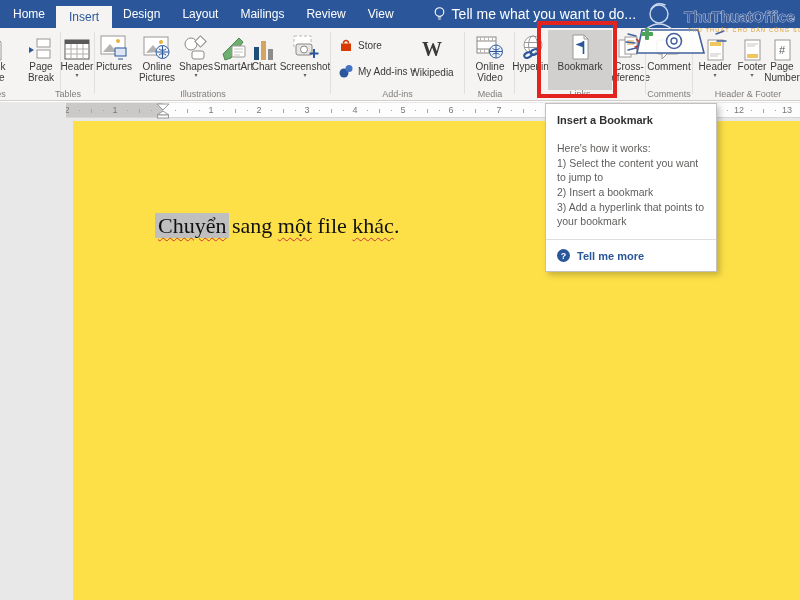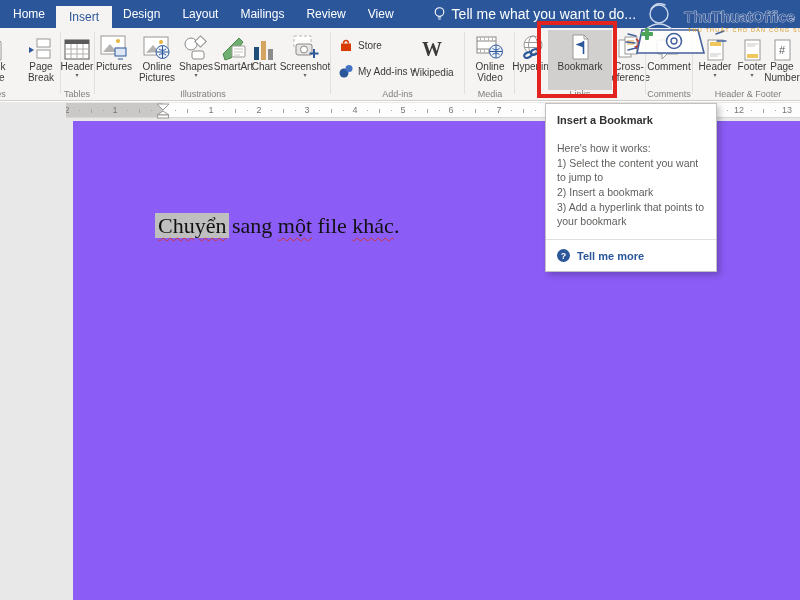--- a/index.html
+++ b/index.html
@@ -32,21 +32,21 @@
   .logo { position:absolute; left:612px; top:0; width:188px; height:64px; z-index:6; pointer-events:none; }
 
   
   .docarea { position:absolute; left:0; top:102px; width:800px; height:498px; background:#e8e8e8; }
   .ruler { position:absolute; left:66px; top:1px; width:734px; height:15px; background:#fdfdfd; border-bottom:1px solid #d8d6d4; overflow:hidden; }
   .ruler-margin { position:absolute; left:0; top:0; width:97px; height:15px; background:#cbc9c8; }
   .rnum { position:absolute; top:2px; width:12px; font-size:9px; color:#7a7876; text-align:center; }
   .rtick { position:absolute; top:6px; width:1px; height:4px; background:#a8a6a4; }
   .rdot { position:absolute; top:7px; width:1px; height:1px; background:#a8a6a4; }
   .indent-markers { position:absolute; left:156px; top:1px; z-index:2; }
-  .page { position:absolute; left:73px; top:19px; width:727px; height:479px; background:#8b5cf6; }
+  .page { position:absolute; left:73px; top:19px; width:727px; height:479px; background:#fde047; }
   .para { position:absolute; left:85px; top:88px; font-family:"Liberation Serif", serif; font-size:22px; line-height:34px; color:#111; white-space:nowrap; }
   .sel { background:#bfbfbf; box-shadow:3px 0 0 #bfbfbf, -3px 0 0 #bfbfbf; }
   .wavy { text-decoration:underline; text-decoration-style:wavy; text-decoration-color:#d13438; text-decoration-thickness:1px; text-underline-offset:4px; }
 
   
   .tooltip { position:absolute; left:545px; top:103px; width:172px; background:#fff; border:1px solid #c3c1bf; box-shadow:3px 3px 6px rgba(0,0,0,.22); z-index:10; padding:10px 11px 9px 11px; }
   .tt-title { font-size:11px; font-weight:bold; color:#323130; }
   .tt-body { font-size:10.5px; color:#605e5c; line-height:1.4; margin-top:9px; }
   .tt-how { font-size:10.5px; color:#605e5c; line-height:1.4; margin-top:15px; }
   .tt-sep { border-top:1px solid #e1dfdd; margin:10px -11px 0 -11px; }
@@ -109,21 +109,21 @@
       <span class="ic">
         <svg width="26" height="22">
             <rect x="1" y="1" width="24" height="19" fill="#fff" stroke="#595959"></rect>
             <path d="M1 1h24v4H1z" fill="#595959"></path>
             <path d="M1 10h24M1 15h24M7 5v15M13 5v15M19 5v15" stroke="#b0aeac"></path>
           </svg>
       </span>
       <span class="l1">Header</span>
       <span class="caret">▾</span>
     </div>
-    <div class="glabel" style="left:56px;width:42px">Tables</div>
+    <div class="glabel" style="left:47px;width:42px">Tables</div>
     <div class="gsep" style="left:94px"></div>
 
     <div class="rbtn" style="left:94px;width:40px">
       <span class="ic">
         <svg width="28" height="26">
             <rect x="1" y="1" width="24" height="18" fill="#fff" stroke="#9a9896"></rect>
             <circle cx="18" cy="6" r="2" fill="#e8b33a"></circle>
             <path d="M3 17l7-8 5 6 3-3 5 5z" fill="#b5b3b1"></path>
             <rect x="15" y="13" width="11" height="8" fill="#dce6f4" stroke="#2b579a"></rect>
             <path d="M18 24h5" stroke="#2b579a"></path>

